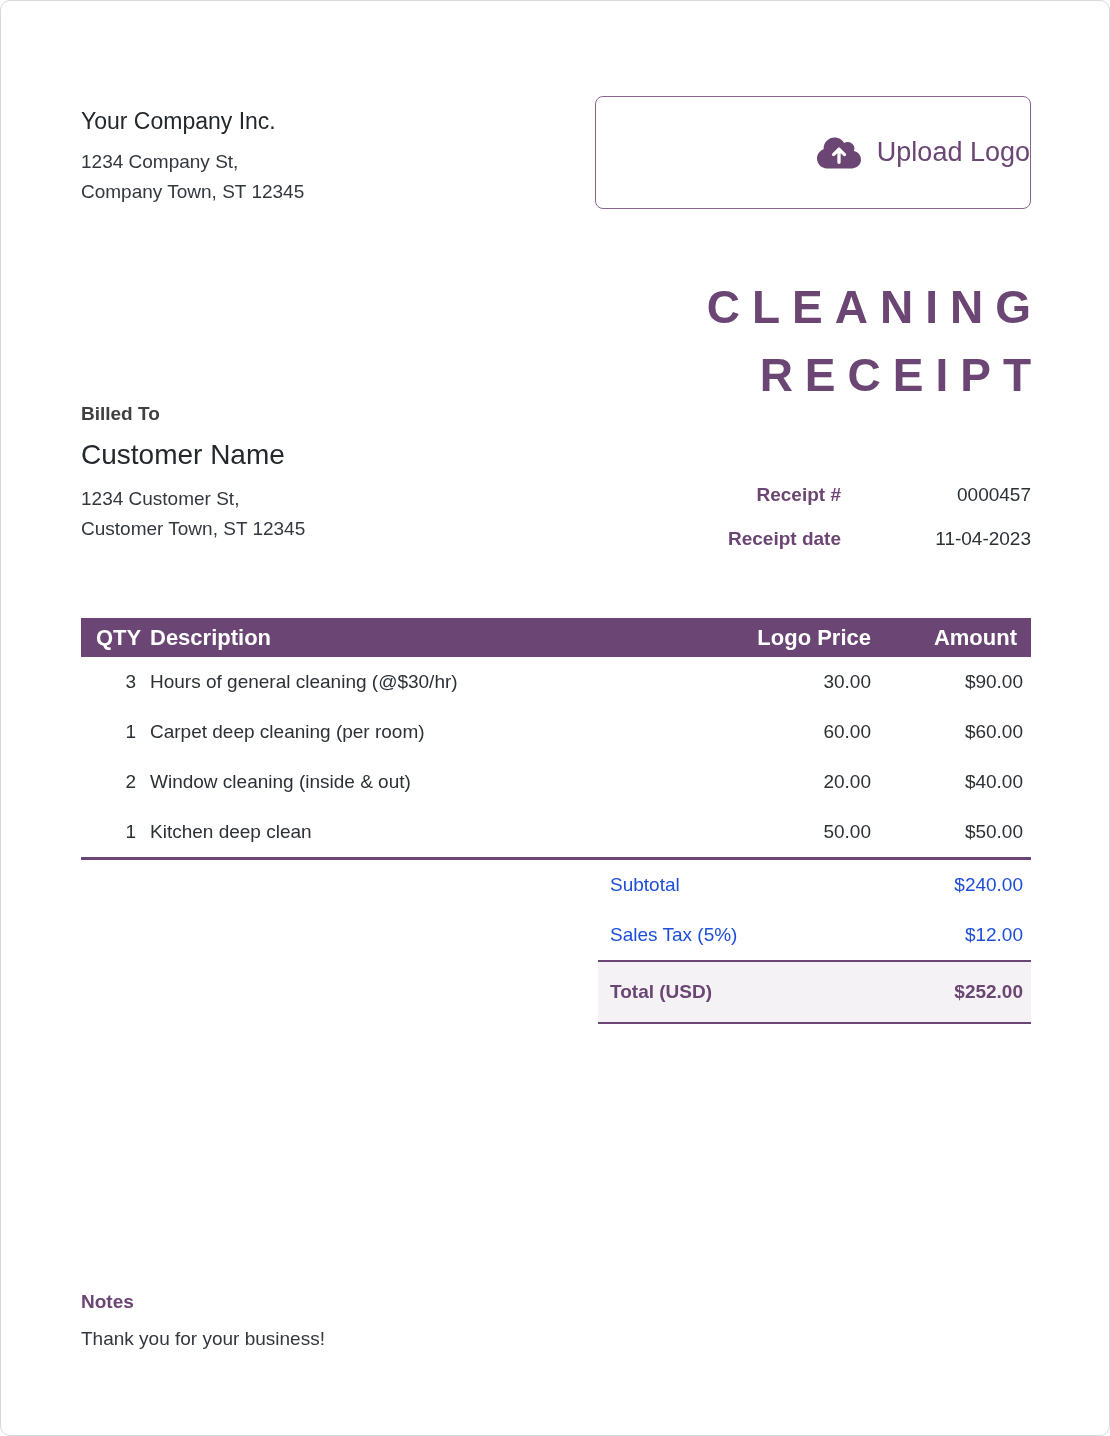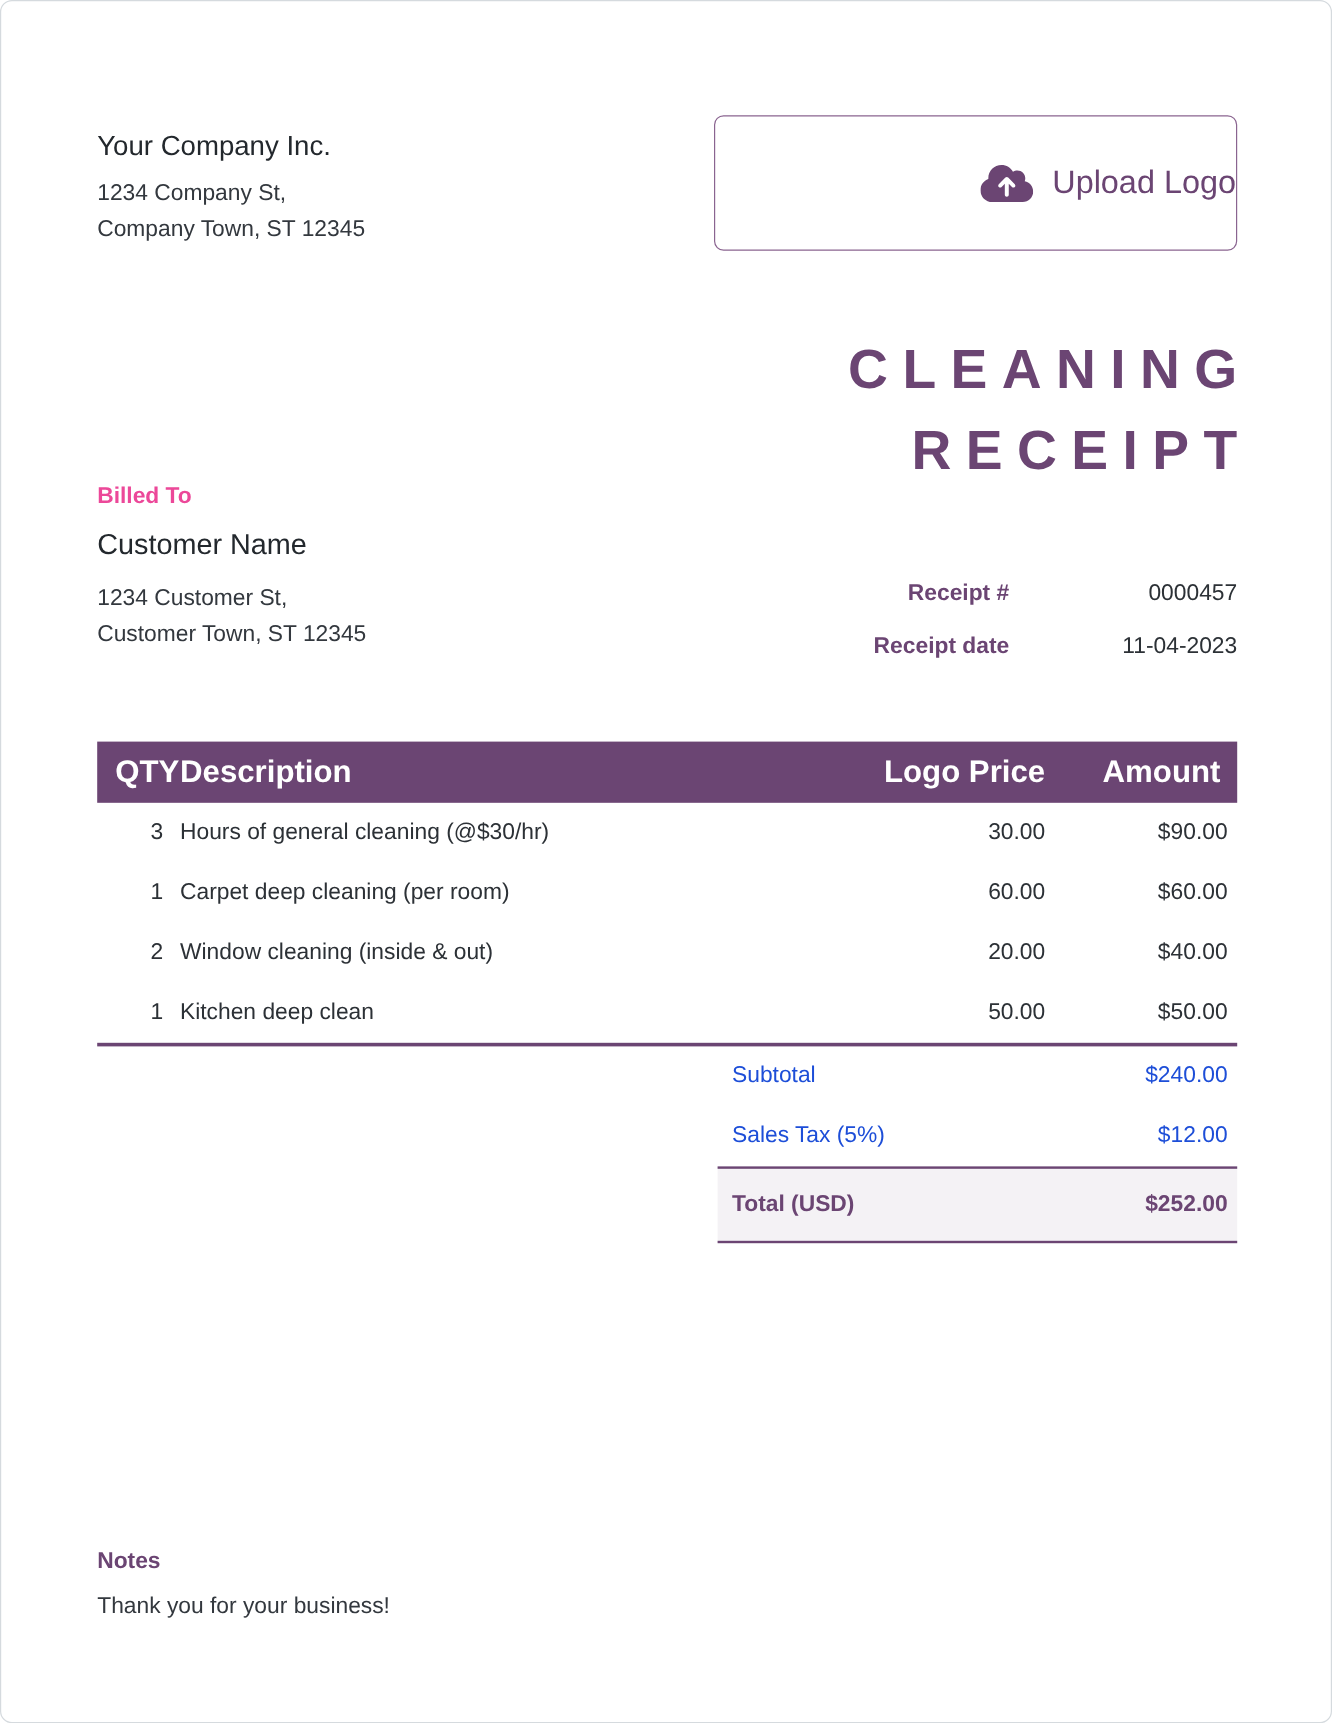--- a/index.html
+++ b/index.html
@@ -32,42 +32,42 @@
     display:flex; align-items:center; justify-content:flex-end; gap:16px;
     cursor:pointer;
   }
   .upload-btn svg { width:44px; height:36px; }
   .upload-label { font-size:27px; color:#6b4573; }
 
   
   .mid-row { display:flex; justify-content:space-between; padding:0 78px 0 80px; }
 
   .billed-block { margin-top:193px; }
-  .billed-heading { font-size:19px; font-weight:bold; color:#ec4899; line-height:24px; }
-  .customer-name { font-size:24px; color:#23282d; margin-top:14px; line-height:30px; }
+  .billed-heading { font-size:19px; font-weight:bold; color:#404040; line-height:24px; }
+  .customer-name { font-size:28px; color:#23282d; margin-top:14px; line-height:30px; }
   .billed-address { margin-top:14px; font-size:19px; line-height:30px; color:#33383e; }
 
   .right-col { margin-top:64px; text-align:right; }
   .doc-title {
     font-size:46px; font-weight:bold; color:#6b4573;
     letter-spacing:12px; line-height:68px; margin-right:-12px;
   }
   .meta-table { margin-top:64px; }
   .meta-row {
     display:flex; justify-content:flex-end; align-items:center; height:44px;
   }
   .meta-label { font-size:19px; font-weight:bold; color:#6b4573; }
   .meta-value { width:190px; text-align:right; font-size:19px; color:#2c3136; }
 
   
   .items { margin:57px 78px 0 80px; }
   .items-header {
     display:grid; grid-template-columns:55px 1fr 170px 160px;
-    background:#6b4573; color:#ffffff; height:51px; align-items:center;
-    font-size:26px; font-weight:bold;
+    background:#6b4573; color:#ffffff; height:39px; align-items:center;
+    font-size:22px; font-weight:bold;
   }
   .items-header .h-qty { padding-left:15px; }
   .items-header .h-desc { padding-left:14px; }
   .items-header .h-unit { text-align:right; }
   .items-header .h-amount { text-align:right; padding-right:14px; }
 
   .item-row {
     display:grid; grid-template-columns:55px 1fr 170px 160px;
     height:50px; align-items:center; font-size:19px; color:#2c3136;
   }

